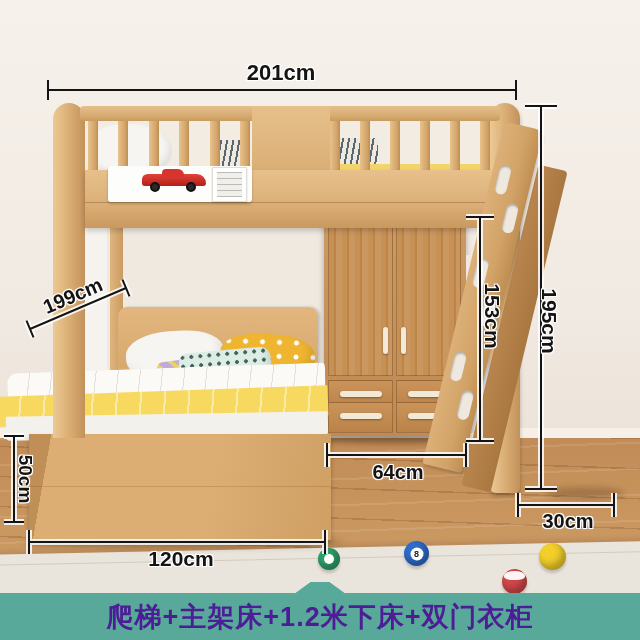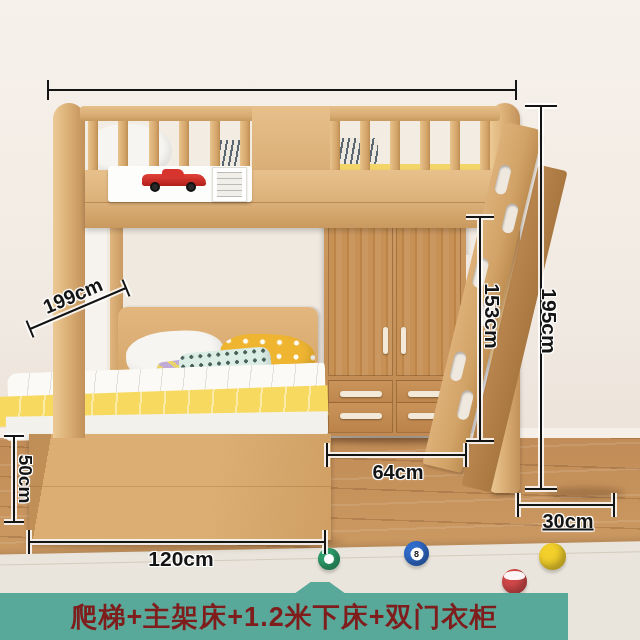--- a/index.html
+++ b/index.html
@@ -156,27 +156,27 @@
     transform:translate(-50%,-50%);
     text-shadow:-1px -1px 0 #fff,1px -1px 0 #fff,-1px 1px 0 #fff,1px 1px 0 #fff,0 0 3px #fff;}
   .rot90{transform:translate(-50%,-50%) rotate(90deg);}
   #dim-201{left:281px;top:73px;font-size:22px;}
   #dim-195{left:549px;top:321px;font-size:21px;}
   #dim-153{left:492px;top:316px;font-size:21px;}
   #dim-199{left:73px;top:296px;font-size:20px;transform:translate(-50%,-50%) rotate(-23deg);}
   #dim-50{left:25px;top:479px;font-size:19px;}
   #dim-64{left:398px;top:472px;font-size:20px;}
   #dim-120{left:181px;top:559px;font-size:21px;}
-  #dim-30{left:568px;top:521px;font-size:20px;text-decoration:underline;}
+  #dim-30{left:568px;top:521px;font-size:20px;}
 
   
   #floor-badge{left:0;top:5px;height:26px;padding:0 13px;display:flex;align-items:center;
     background:#58a99a;color:#ffffff;font-size:16px;font-weight:700;letter-spacing:.5px;}
-  #banner{left:0;top:593px;width:568px;height:47px;background:#58a99a;display:flex;
-    align-items:center;justify-content:center;color:#7f1d1d;font-size:27px;font-weight:700;letter-spacing:1px;}
+  #banner{left:0;top:593px;width:640px;height:47px;background:#58a99a;display:flex;
+    align-items:center;justify-content:center;color:#4c1d95;font-size:27px;font-weight:700;letter-spacing:1px;}
   #banner-tab{left:294px;top:582px;width:52px;height:12px;background:#58a99a;
     clip-path:polygon(32% 0,68% 0,100% 100%,0 100%);}
 
   svg{position:absolute;left:0;top:0;}
 </style>
 </head>
 <body>
 
 <div id="stage">
 
@@ -307,20 +307,21 @@
       <path d="M541 106 V489 M525 106 H557 M525 489 H557"></path>
       <path d="M480 217 V441 M466 217 H494 M466 441 H494"></path>
       <path d="M30 329 L126 288 M26.5 320.7 L33.5 337.3 M122.5 279.7 L129.5 296.3"></path>
       <path d="M14 436 V522 M4 436 H24 M4 522 H24"></path>
       <path d="M327 455 H466 M327 443 V467 M466 443 V467"></path>
       <path d="M29 542 H325 M29 530 V554 M325 530 V554"></path>
       <path d="M518 505 H614 M518 493 V517 M614 493 V517"></path>
     </g>
   </svg>
 
+  <div class="dim-label" id="dim-201">201cm</div>
   <div class="dim-label rot90" id="dim-195">195cm</div>
   <div class="dim-label rot90" id="dim-153">153cm</div>
   <div class="dim-label" id="dim-199">199cm</div>
   <div class="dim-label rot90" id="dim-50">50cm</div>
   <div class="dim-label" id="dim-64">64cm</div>
   <div class="dim-label" id="dim-120">120cm</div>
   <div class="dim-label" id="dim-30">30cm</div>
 
   <div class="abs" id="banner-tab"></div>
   <div class="abs" id="banner">爬梯+主架床+1.2米下床+双门衣柜</div>

